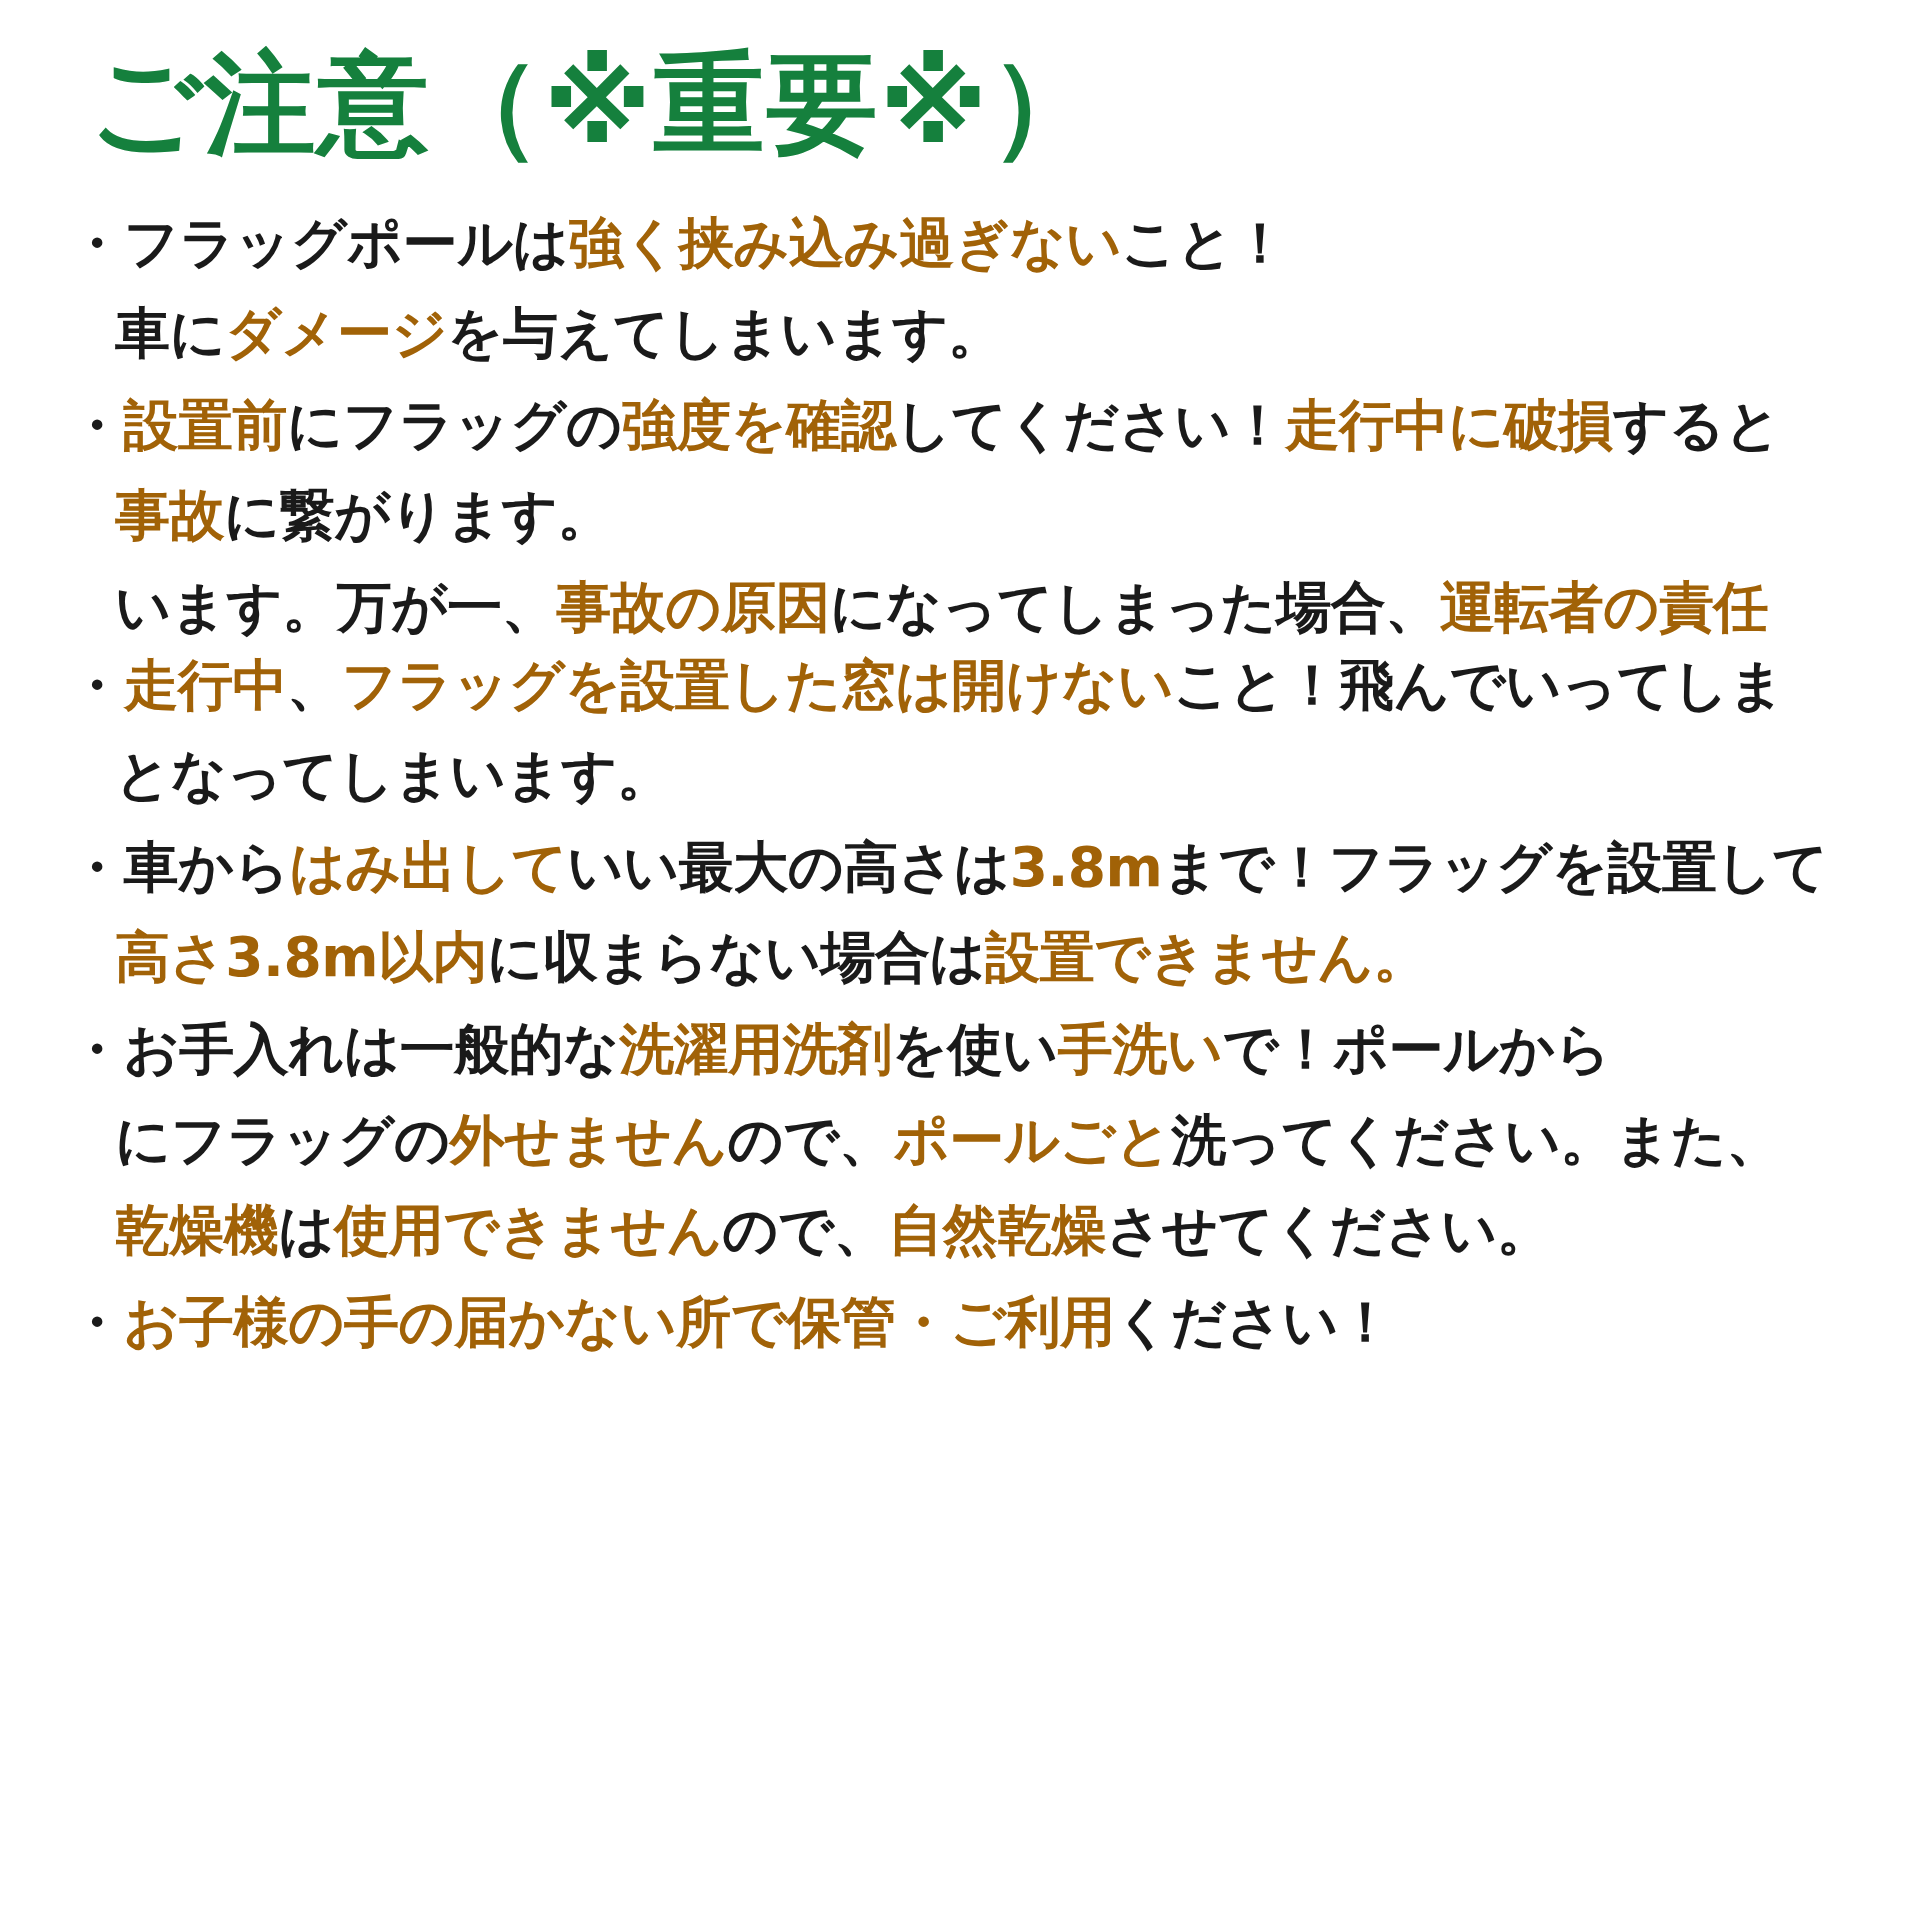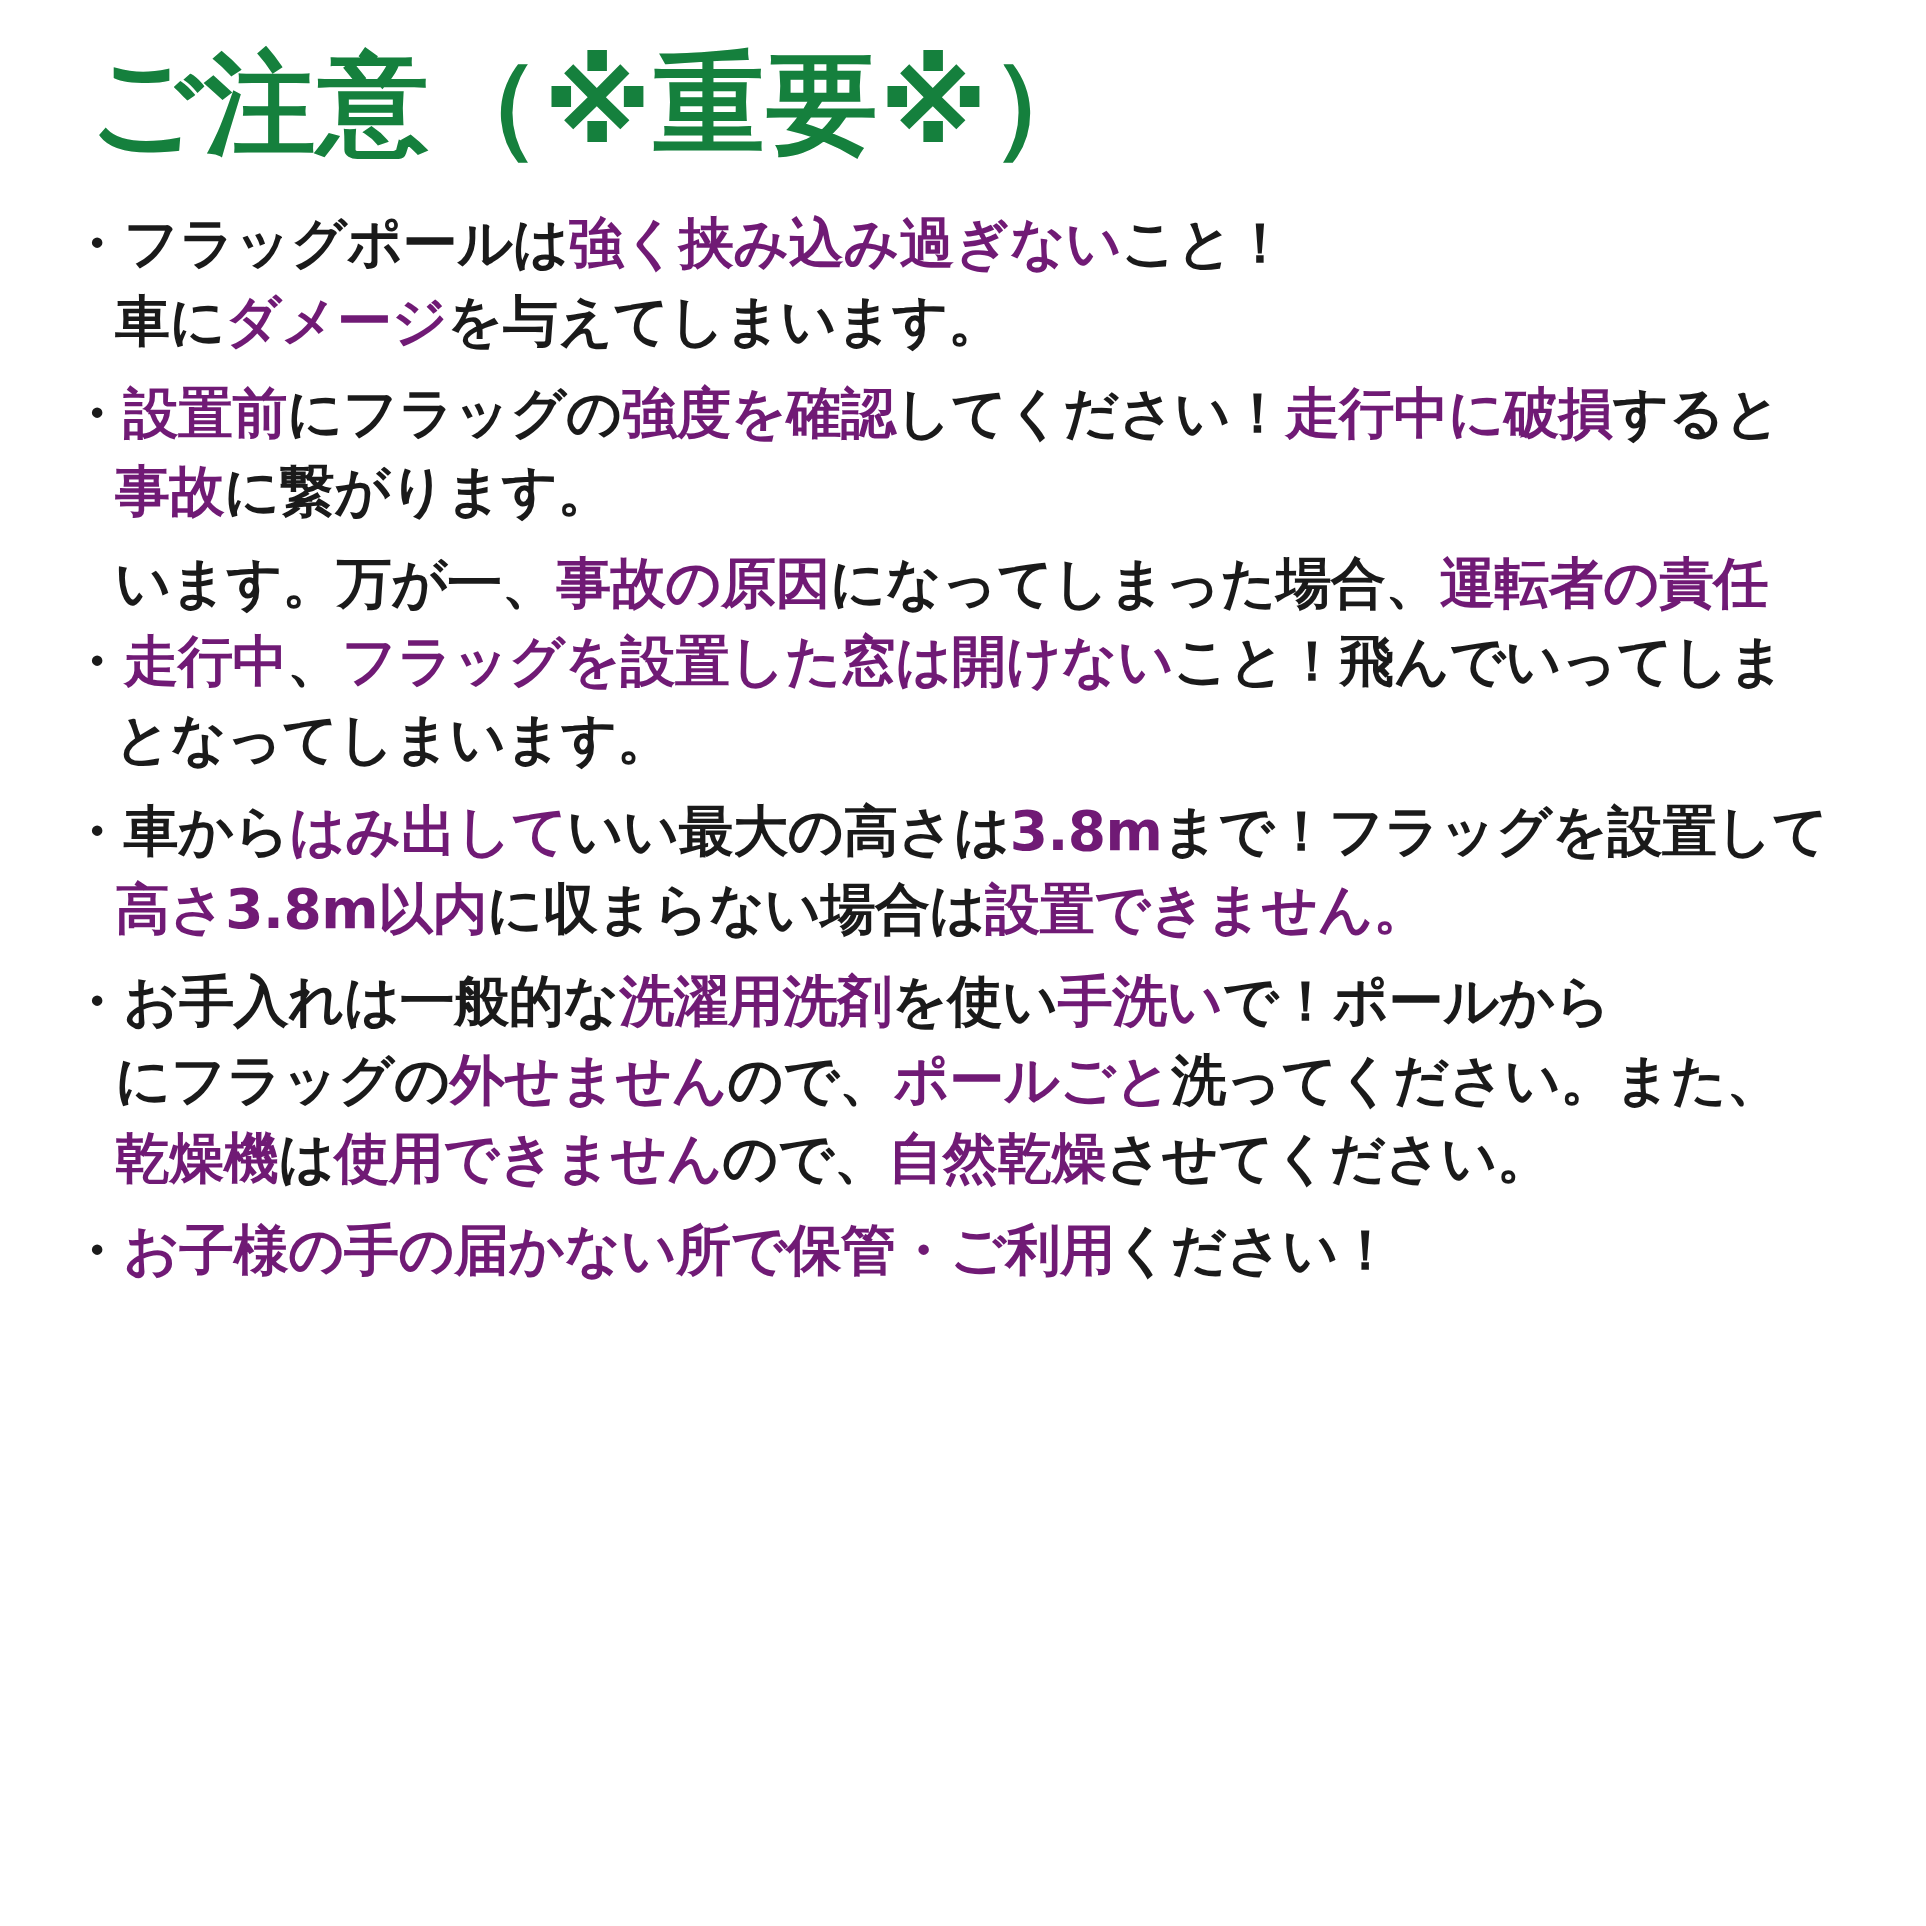--- a/index.html
+++ b/index.html
@@ -42,23 +42,24 @@
     margin-bottom: 14px;
     padding-left: 0;
     letter-spacing: -0.5px;
   }
   .notice-item .line {
     display: block;
     white-space: nowrap;
   }
   .notice-item .line.indent {
     padding-left: 46px;
+    margin-top: 12px;
   }
   .red {
-    color: #701a75;
+    color: #a16207;
   }
   .blk {
     color: #1a1a1a;
   }
 </style>
 </head>
 <body>
 
 <div class="page">
   <h1 class="title">ご注意（※重要※）</h1>

